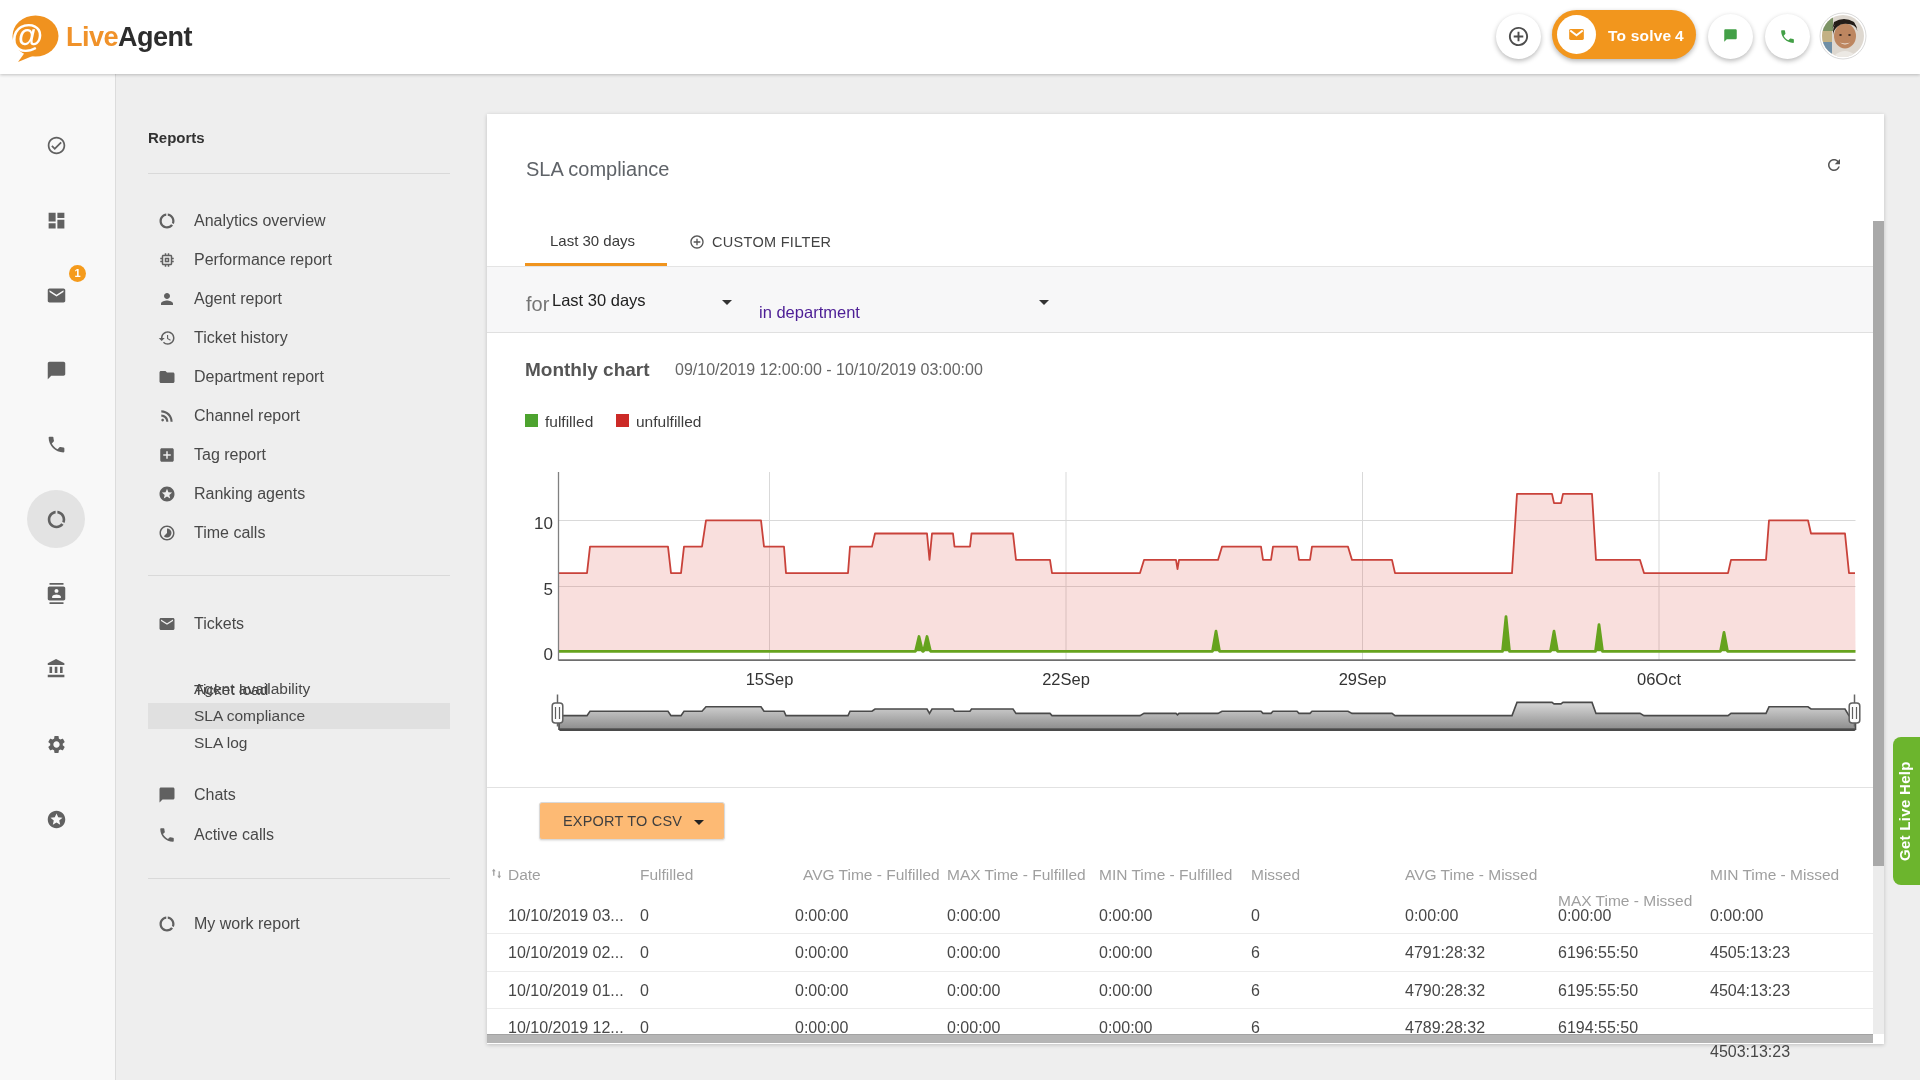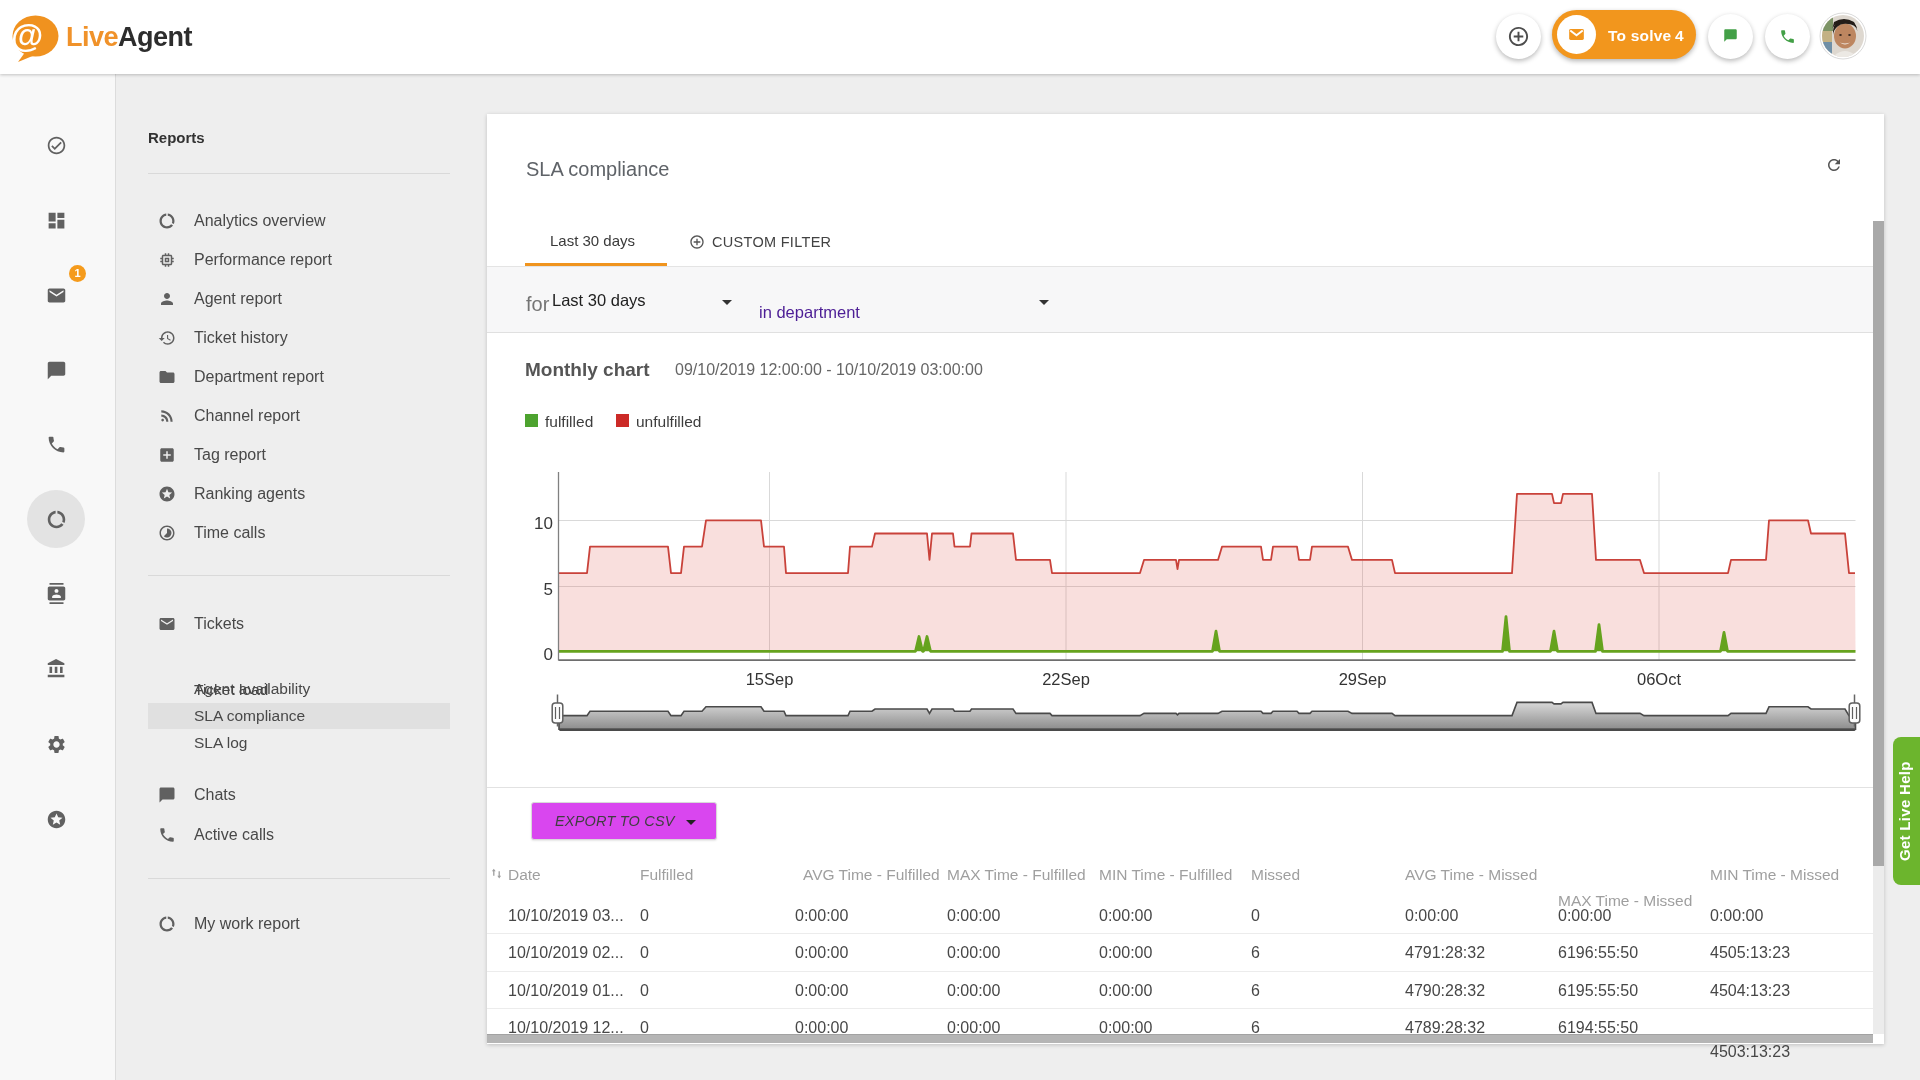--- a/index.html
+++ b/index.html
@@ -42,21 +42,21 @@
   #filterbar .for { position:absolute; left:39px; top:26px; font-size:20px; color:#747474; }
   #filterbar .v1 { position:absolute; left:65px; top:24px; font-size:16.5px; color:#212121; }
   #filterbar .v2 { position:absolute; left:272px; top:36px; font-size:16.5px; color:#4c1d95; }
   .caret { position:absolute; width:0; height:0; border-left:5px solid transparent; border-right:5px solid transparent; border-top:5px solid #333; }
   #mch { position:absolute; left:38px; top:245px; font-size:19px; font-weight:bold; color:#555; }
   #mch-date { position:absolute; left:188px; top:247px; font-size:16px; color:#666; }
   .legsq { position:absolute; width:13px; height:13px; top:300px; }
   .leglbl { position:absolute; top:299px; font-size:15.5px; color:#3d3d3d; }
 
   #chart-divider { position:absolute; left:0; top:673px; width:1397px; height:1px; background:#e2e2e2; }
-  #exportbtn { position:absolute; left:44px; top:688px; width:186px; height:38px; background:#d946ef; border:1px solid #d9d9d9; border-radius:3px; box-shadow:0 1px 2px rgba(0,0,0,0.1);font-style:italic; }
+  #exportbtn { position:absolute; left:52px; top:688px; width:186px; height:38px; background:#fdba74; border:1px solid #d9d9d9; border-radius:3px; box-shadow:0 1px 2px rgba(0,0,0,0.1); }
   #exportbtn span { position:absolute; left:23px; top:10px; font-size:14.5px; color:#3f3f3f; letter-spacing:0.2px; }
   #exportbtn .caret { left:154px; top:17px; }
 
   
   .th { position:absolute; top:752px; font-size:15.5px; color:#9f9f9f; white-space:nowrap; }
   .rowline { position:absolute; left:0; width:1386px; height:1px; background:#ececec; }
   .td { position:absolute; font-size:16px; color:#474747; white-space:nowrap; }
 
   
   #vscroll-track { position:absolute; left:1386px; top:107px; width:11px; height:813px; background:#ececec; }

